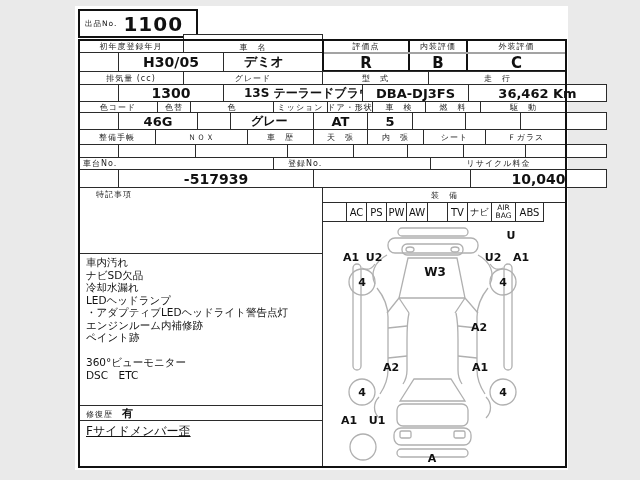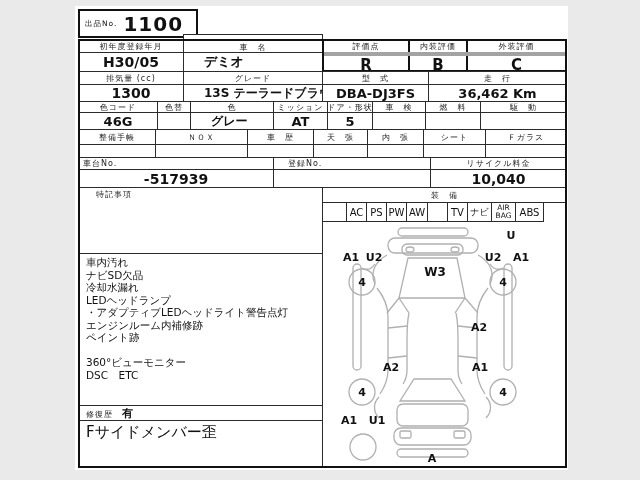--- a/index.html
+++ b/index.html
@@ -2,42 +2,42 @@
 <html><head>
 <meta charset="utf-8">
 <style>
   * { box-sizing: border-box; margin: 0; padding: 0; }
   html,body { width:640px; height:480px; overflow:hidden; }
   body { background:#eaeaea; font-family:"DejaVu Sans", sans-serif; color:#111; }
   .screen { position:relative; width:640px; height:480px; }
   .sheet { position:absolute; left:75px; top:6px; width:493px; height:464px; background:#ffffff; }
   .c { position:absolute; border:1px solid #2b2b2b; background:#fff; display:flex; align-items:center; justify-content:center; overflow:hidden; }
   .hl { font-size:8px; color:#222; letter-spacing:1px; white-space:nowrap; }
-  .vl { font-weight:bold; font-size:13px; white-space:nowrap; }
+  .vl { font-weight:bold; font-size:13px; white-space:nowrap;margin-left:40px; }
   .f14 { font-size:14px; } .f12 { font-size:12px; }
   .left { justify-content:flex-start; padding-left:20px; }
   .outer { position:absolute; left:78px; top:39px; width:489px; height:429px; border:2px solid #111; background:transparent; pointer-events:none; }
   .topbox { position:absolute; left:78px; top:9px; width:120px; height:29px; border:2px solid #111; background:#fff; display:flex; align-items:center; }
   .topbox .lbl { font-size:7.5px; letter-spacing:1px; padding-left:5px; }
   .topbox .num { font-size:20px; font-weight:bold; padding-left:6px; letter-spacing:1px; }
   .trio { position:absolute; left:322px; top:39px; width:245px; height:33px; border:2px solid #111; display:flex; flex-direction:column; background:#fff; }
   .trio-row { display:flex; flex:1; }
-  .trio-hdr { flex:0 0 12px; border-bottom:4px solid #a3a3a3;text-align:center; }
+  .trio-hdr { flex:0 0 12px; border-bottom:2px solid #a3a3a3;text-align:center; }
   .trio-cell { display:flex; align-items:center; justify-content:center; }
   .tc1 { flex:0 0 86px; border-right:2px solid #111; }
   .tc2 { flex:0 0 58px; border-right:2px solid #111; }
   .tc3 { flex:1; }
   .trio-val .trio-cell { font-weight:bold; font-size:15px; }
   .bigcol { position:absolute; border:1px solid #2b2b2b; background:#fff; }
   .hline { position:absolute; height:0; border-top:1px solid #2b2b2b; }
   .small-label { position:absolute; font-size:8px; letter-spacing:1px; color:#222; white-space:nowrap; }
   .notes { position:absolute; left:86px; top:256px; width:230px; font-size:10.5px; line-height:12.5px; color:#111; }
   .notes div { min-height:12.5px; white-space:nowrap; }
   .repair-val { position:absolute; font-size:11px; font-weight:bold; white-space:nowrap; }
-  .repair-note { position:absolute; font-size:15px; white-space:nowrap; }
+  .repair-note { position:absolute; font-size:12px; white-space:nowrap;text-decoration:underline; }
   .eq { position:absolute; top:202px; height:20px; border:1px solid #2b2b2b; background:#fff; display:flex; align-items:center; justify-content:center; font-size:10px; text-align:center; }
   .eq.navi { font-size:9px; }
   .eq.airbag { font-size:7.5px; line-height:8.5px; }
   svg text { font-family:"DejaVu Sans", sans-serif; }
 </style>
 </head>
 <body>
 
 <div class="screen">
   <div class="sheet"></div>

